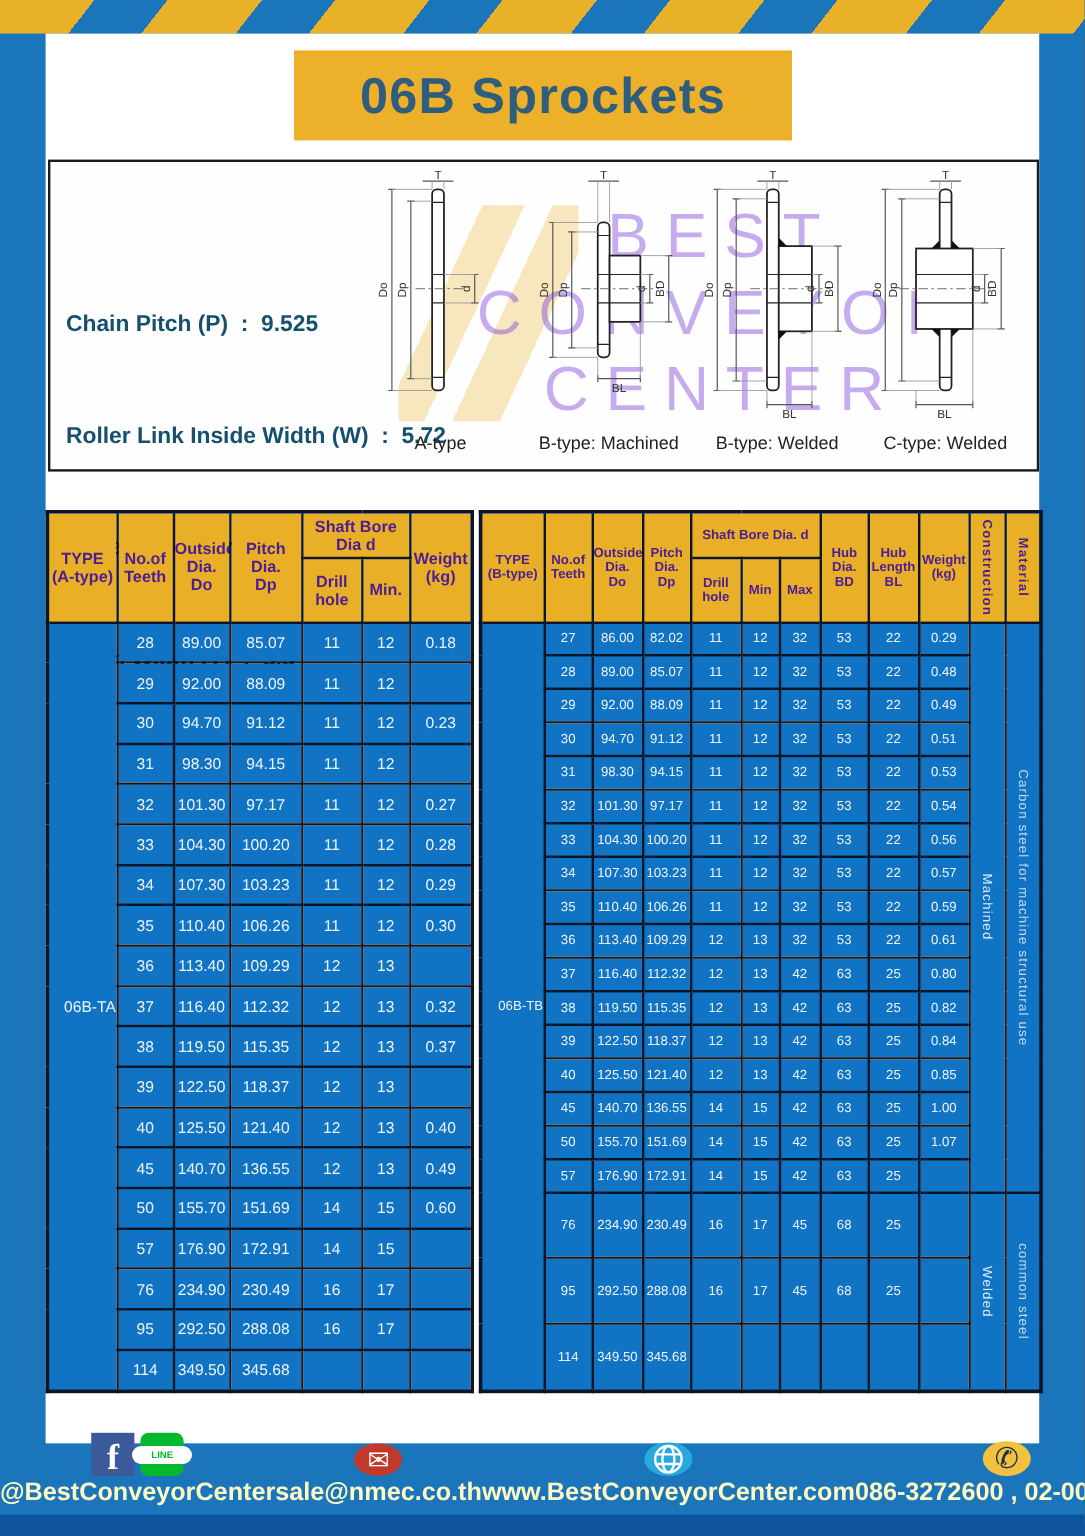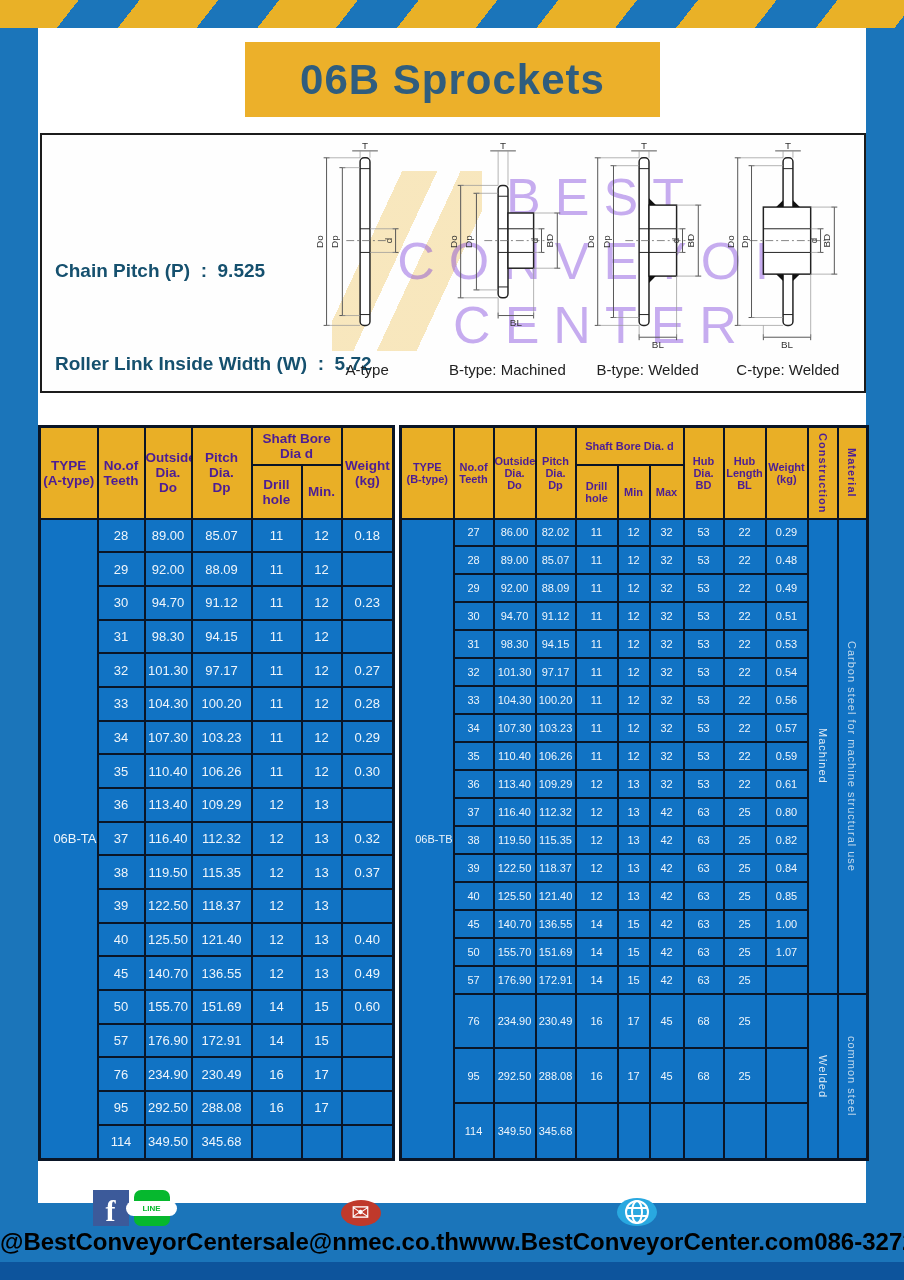--- a/index.html
+++ b/index.html
@@ -39,21 +39,21 @@
   td.type-cell{font-size:14px;text-align:right;}
   th.v-head{writing-mode:vertical-rl;letter-spacing:1px;}
   td.v-cell{writing-mode:vertical-rl;letter-spacing:1px;}
   td.v-constr{color:#dce9f5;font-size:12px;}
   td.v-mat{color:#c3d9ec;font-size:11px;}
 
   .footer{position:absolute;left:0;right:0;top:1203px;height:59px;background:#1b75ba;display:flex;align-items:stretch;}
   .footer-section{display:flex;flex-direction:column;align-items:center;justify-content:flex-end;padding-bottom:6px;}
   .fs1{flex-basis:23.5%;}.fs2{flex-basis:18.5%;}.fs3{flex-basis:30%;justify-content:flex-end;}.fs4{flex-basis:28%;}
   .footer-divider{width:5px;background:#e9b127;margin:4px 0;}
-  .footer-text{color:#000000;font-weight:bold;font-size:24px;white-space:nowrap;}
+  .footer-text{color:#fef9c3;font-weight:bold;font-size:21px;white-space:nowrap;}
   .icon-row{display:flex;gap:5px;align-items:center;margin-bottom:2px;}
   .fb-icon{width:36px;height:36px;background:#3c5a9a;color:#fff;font-weight:bold;font-size:30px;
     display:flex;align-items:flex-end;justify-content:center;font-family:"Liberation Serif",serif;line-height:30px;}
   .line-icon{width:36px;height:36px;background:#06b82e;border-radius:7px;display:flex;align-items:center;justify-content:center;}
   .line-bubble{background:#fff;border-radius:8px;padding:3px 16px;color:#06b82e;font-size:8px;font-weight:bold;}
   .round-icon{width:40px;height:40px;border-radius:50%;display:flex;align-items:center;justify-content:center;margin-bottom:2px;}
   .email-bg{background:#c0392b;color:#fff;font-size:22px;}
   .globe-bg{background:#29a8e0;}
   .phone-bg{background:#f2c23e;color:#1c2f4a;font-size:24px;}
 </style>

